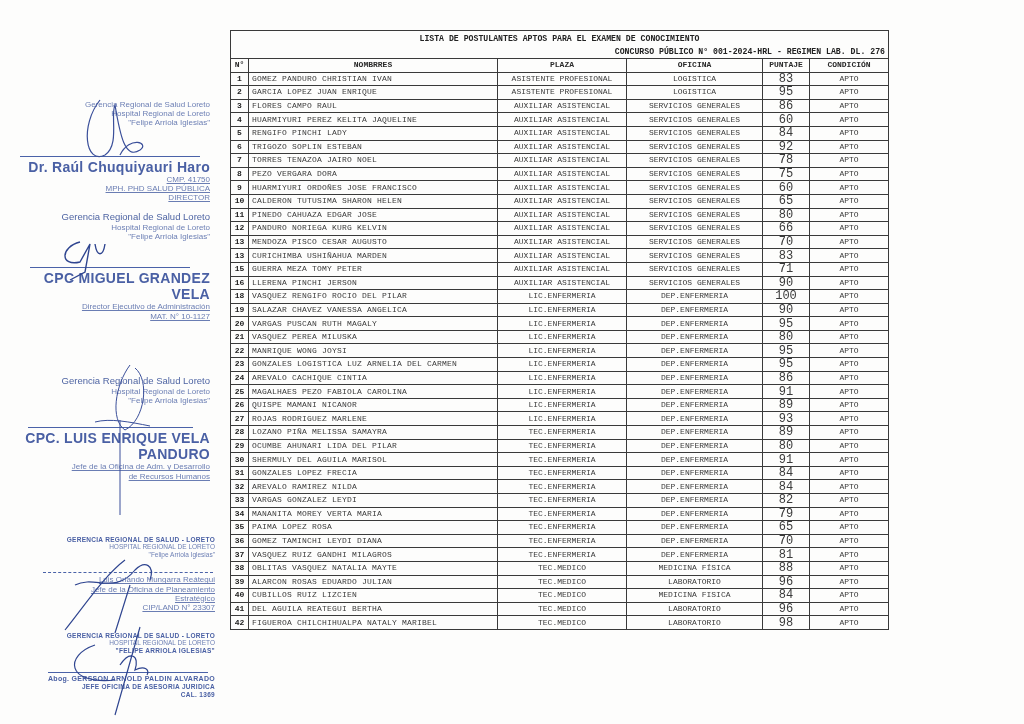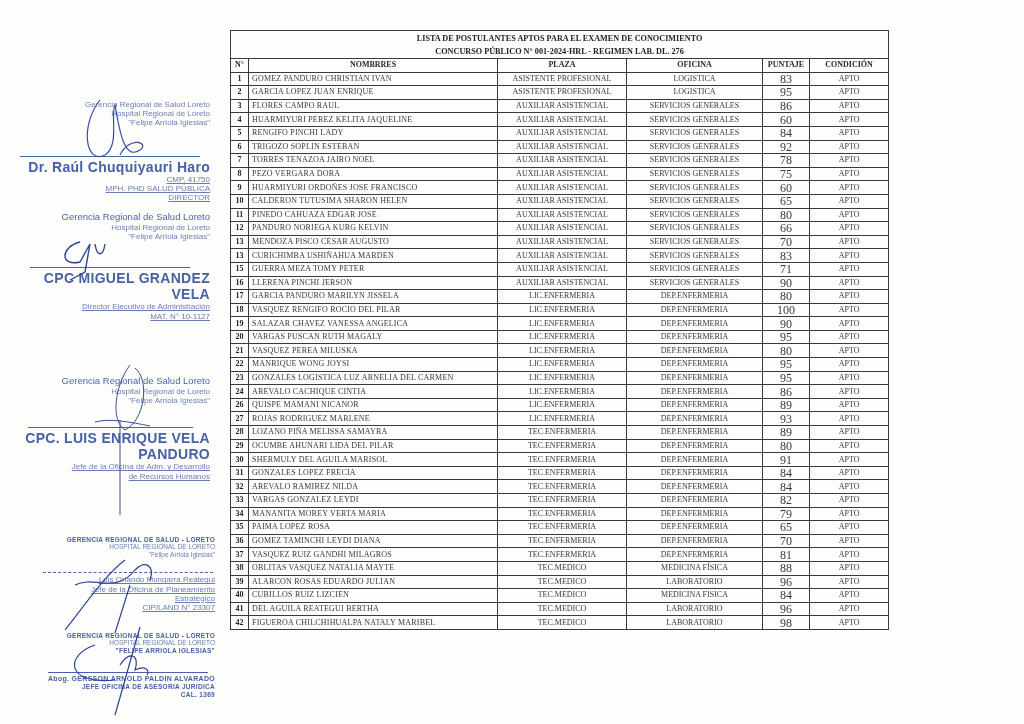--- a/index.html
+++ b/index.html
@@ -11,24 +11,24 @@
   .stamp .org { font-size:8px; color:#6c7fb4; }
   .stamp .org.big { font-size:9.5px; color:#4f65a3; }
   .stamp .rule { border-top:1.5px solid #4a62a8; margin:3px auto 2px; }
   .stamp .rule.dashed { border-top:1.5px dashed #4a62a8; }
   .stamp .name { font-size:14px; font-weight:bold; color:#4a60a4; letter-spacing:0.3px; }
   .stamp .name.small { font-size:8px; }
   .stamp .role { font-size:8px; color:#6a7db3;text-decoration:underline; }
   .sig { position:absolute; pointer-events:none; }
 
   
-  .doc-table { position:absolute; left:230px; top:30px; width:658px; border-collapse:collapse; table-layout:fixed; color:#2a2a2a; font-family:Liberation Serif, serif; }
+  .doc-table { position:absolute; left:230px; top:30px; width:658px; border-collapse:collapse; table-layout:fixed; color:#2a2a2a; font-family:Liberation Mono, monospace; }
   .doc-table td, .doc-table th { border:1px solid #3a3a3a; padding:0 3px; height:12.6px; font-size:8px; line-height:12px; white-space:nowrap; overflow:hidden; font-weight:normal; color:#3a3a3a; }
   .doc-table .title-row td { border-bottom:none; border-top:1px solid #3a3a3a; text-align:center; font-weight:bold; font-size:8.2px; color:#222; height:13px; padding-top:1px; }
-  .doc-table .title-row.second td { border-top:none; border-bottom:1px solid #3a3a3a; padding-top:0; }
+  .doc-table .title-row.second td { border-top:none; border-bottom:1px solid #3a3a3a; padding-top:0;text-align:right; }
   .doc-table th { text-align:center; font-weight:bold; color:#2a2a2a; }
   .doc-table td.num { text-align:center; font-weight:bold; color:#222; padding:0; }
   .doc-table td.nombre { text-align:left; letter-spacing:0.2px;margin-left:27px; }
   .doc-table td.c { text-align:center; }
   .doc-table td.pts { text-align:center; font-size:12px; }
 </style>
 </head>
 <body>
 
 <div class="page">
@@ -246,28 +246,20 @@
         </tr>
         <tr>
           <td class="num">16</td>
           <td class="nombre">LLERENA PINCHI JERSON</td>
           <td class="c">AUXILIAR ASISTENCIAL</td>
           <td class="c">SERVICIOS GENERALES</td>
           <td class="pts">90</td>
           <td class="c">APTO</td>
         </tr>
         <tr>
-          <td class="num">17</td>
-          <td class="nombre">GARCIA PANDURO MARILYN JISSELA</td>
-          <td class="c">LIC.ENFERMERIA</td>
-          <td class="c">DEP.ENFERMERIA</td>
-          <td class="pts">80</td>
-          <td class="c">APTO</td>
-        </tr>
-        <tr>
           <td class="num">18</td>
           <td class="nombre">VASQUEZ RENGIFO ROCIO DEL PILAR</td>
           <td class="c">LIC.ENFERMERIA</td>
           <td class="c">DEP.ENFERMERIA</td>
           <td class="pts">100</td>
           <td class="c">APTO</td>
         </tr>
         <tr>
           <td class="num">19</td>
           <td class="nombre">SALAZAR CHAVEZ VANESSA ANGELICA</td>
@@ -307,20 +299,28 @@
           <td class="c">DEP.ENFERMERIA</td>
           <td class="pts">95</td>
           <td class="c">APTO</td>
         </tr>
         <tr>
           <td class="num">24</td>
           <td class="nombre">AREVALO CACHIQUE CINTIA</td>
           <td class="c">LIC.ENFERMERIA</td>
           <td class="c">DEP.ENFERMERIA</td>
           <td class="pts">86</td>
+          <td class="c">APTO</td>
+        </tr>
+        <tr>
+          <td class="num">25</td>
+          <td class="nombre">MAGALHAES PEZO FABIOLA CAROLINA</td>
+          <td class="c">LIC.ENFERMERIA</td>
+          <td class="c">DEP.ENFERMERIA</td>
+          <td class="pts">91</td>
           <td class="c">APTO</td>
         </tr>
         <tr>
           <td class="num">26</td>
           <td class="nombre">QUISPE MAMANI NICANOR</td>
           <td class="c">LIC.ENFERMERIA</td>
           <td class="c">DEP.ENFERMERIA</td>
           <td class="pts">89</td>
           <td class="c">APTO</td>
         </tr>

